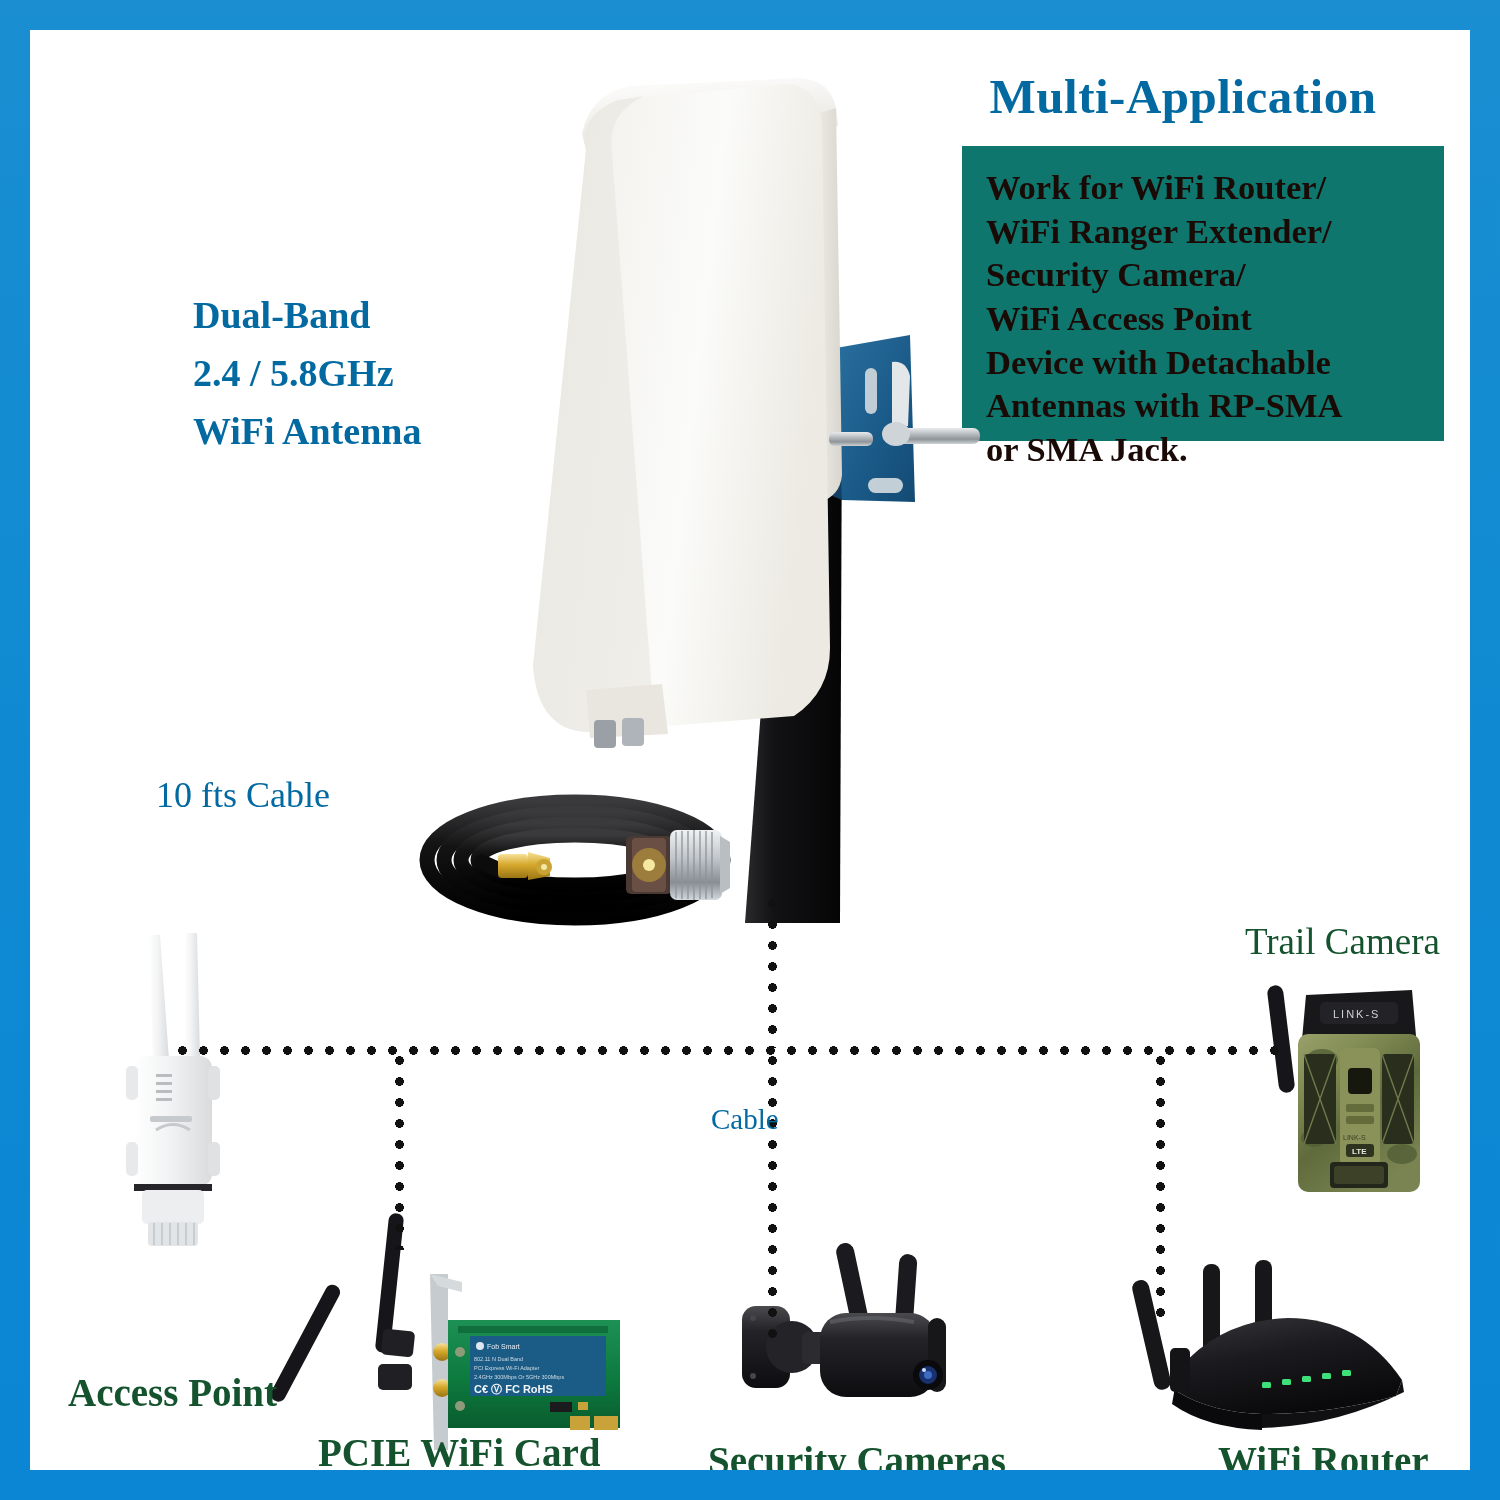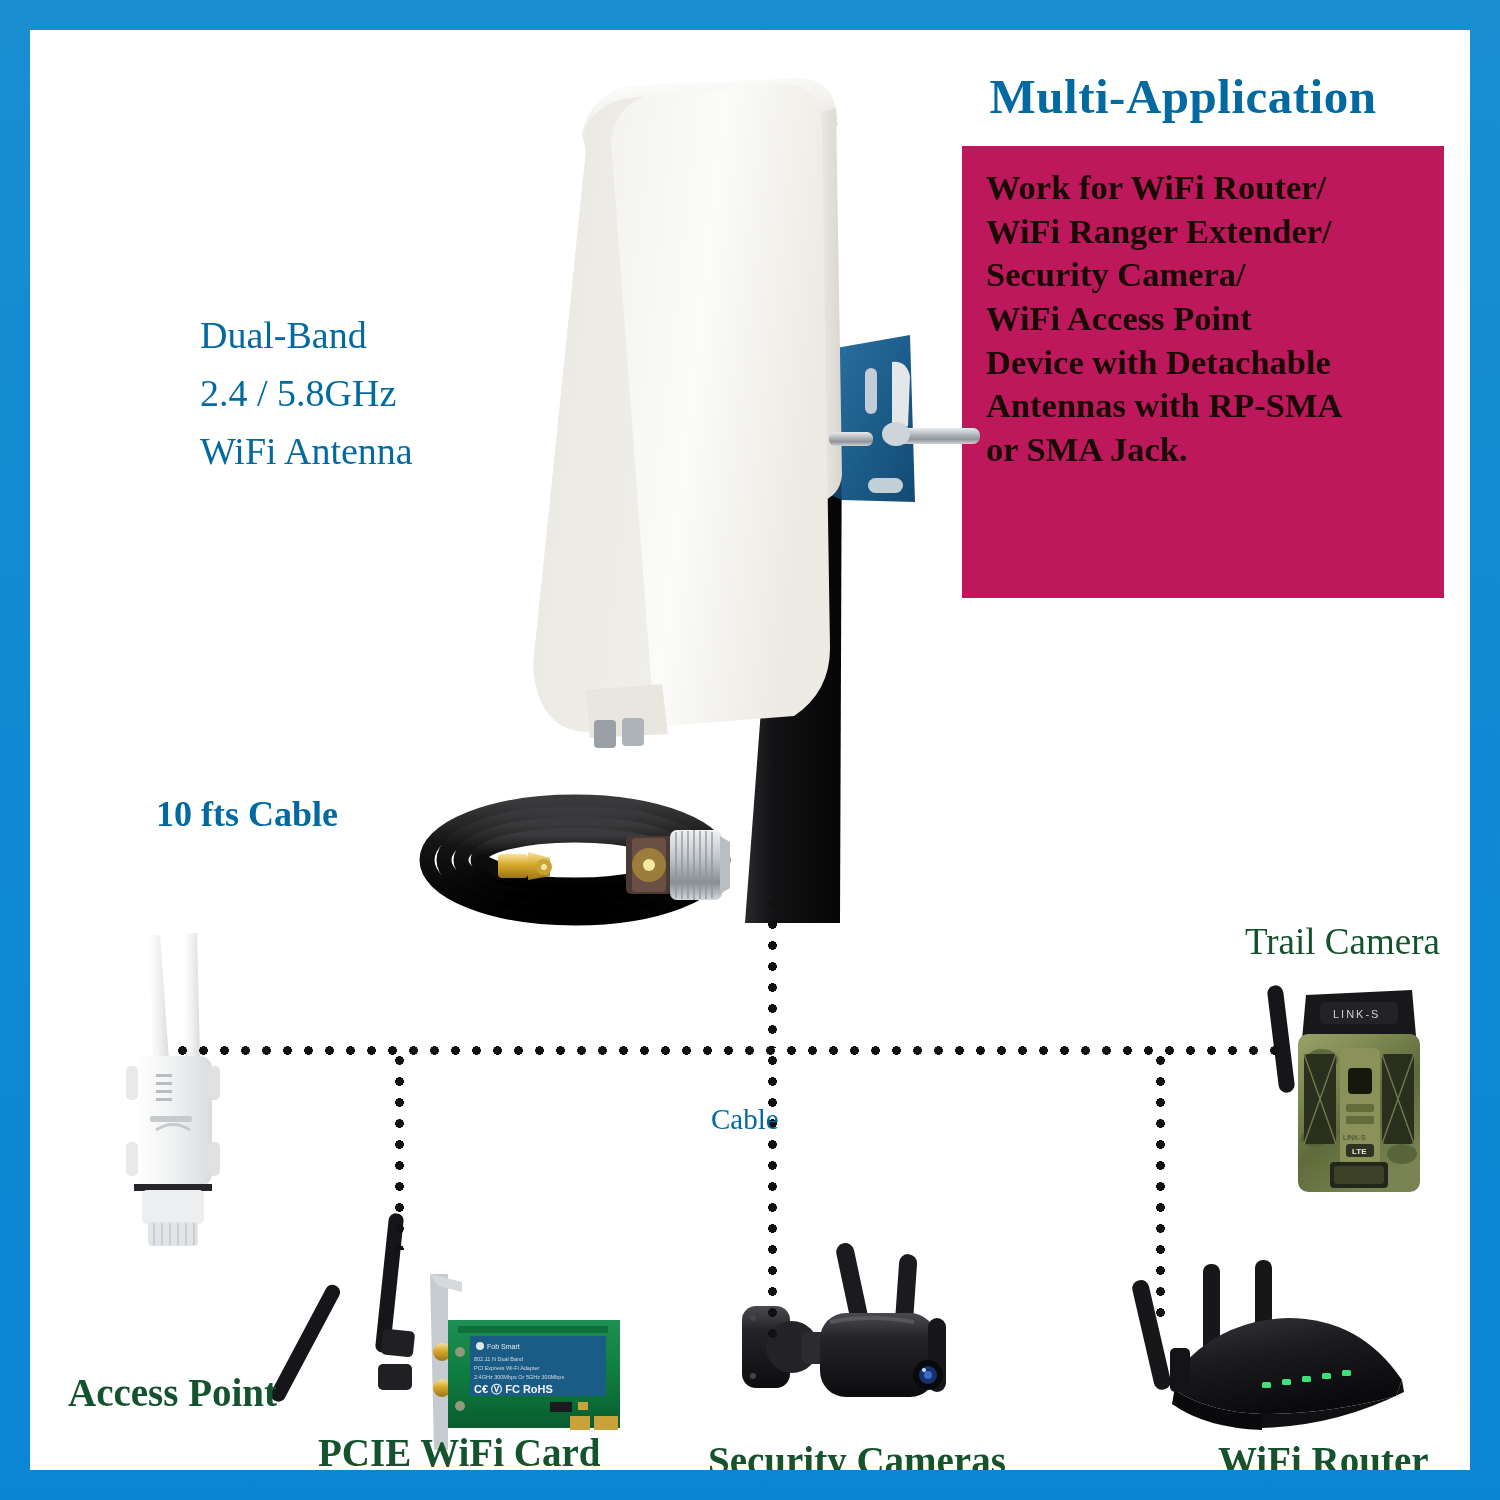--- a/index.html
+++ b/index.html
@@ -26,38 +26,38 @@
   .txt { position: absolute; color: #0369a1; white-space: pre-line; }
 
   #multi-app-title {
     left: 938px; top: 38px; width: 430px;
     font-size: 49px; font-weight: 700; letter-spacing: .5px;
     text-align: center;
   }
   #red-box {
     position: absolute;
     left: 932px; top: 116px;
-    width: 482px; height: 452px;
-    background: #be185d;
+    width: 482px; height: 295px;
+    background: #0f766e;
     font-family: Liberation Serif, serif;
   }
   #red-box-text {
     position: absolute;
     left: 24px; top: 20px; width: 450px;
     font-size: 34.5px; font-weight: 700; line-height: 1.265;
     color: #1a0a06; white-space: pre-line;
   }
 
   #dualband-text {
-    left: 170px; top: 256px; width: 380px;
-    font-size: 38px; line-height: 1.53; font-weight: 400; margin-top: 20px;
+    left: 163px; top: 256px; width: 380px;
+    font-size: 38px; line-height: 1.53; font-weight: 700;
   }
   #cable-len-text {
-    left: 126px; top: 763px;
-    font-size: 36px; font-weight: 700;
+    left: 126px; top: 744px;
+    font-size: 36px; font-weight: 400;
   }
   #cable-mid-label {
     left: 681px; top: 1073px;
     font-size: 29px;
   }
 
   .dev-label { position: absolute; color:#14532d; font-weight: 700; }
   #label-trail-camera { left: 1215px; top: 890px; font-size: 37px; font-weight: 400; }
   #label-access-point { left: 38px; top: 1300px; font-size: 39px; margin-top: 40px; }
   #label-pcie        { left: 288px; top: 1400px; font-size: 39px; }

